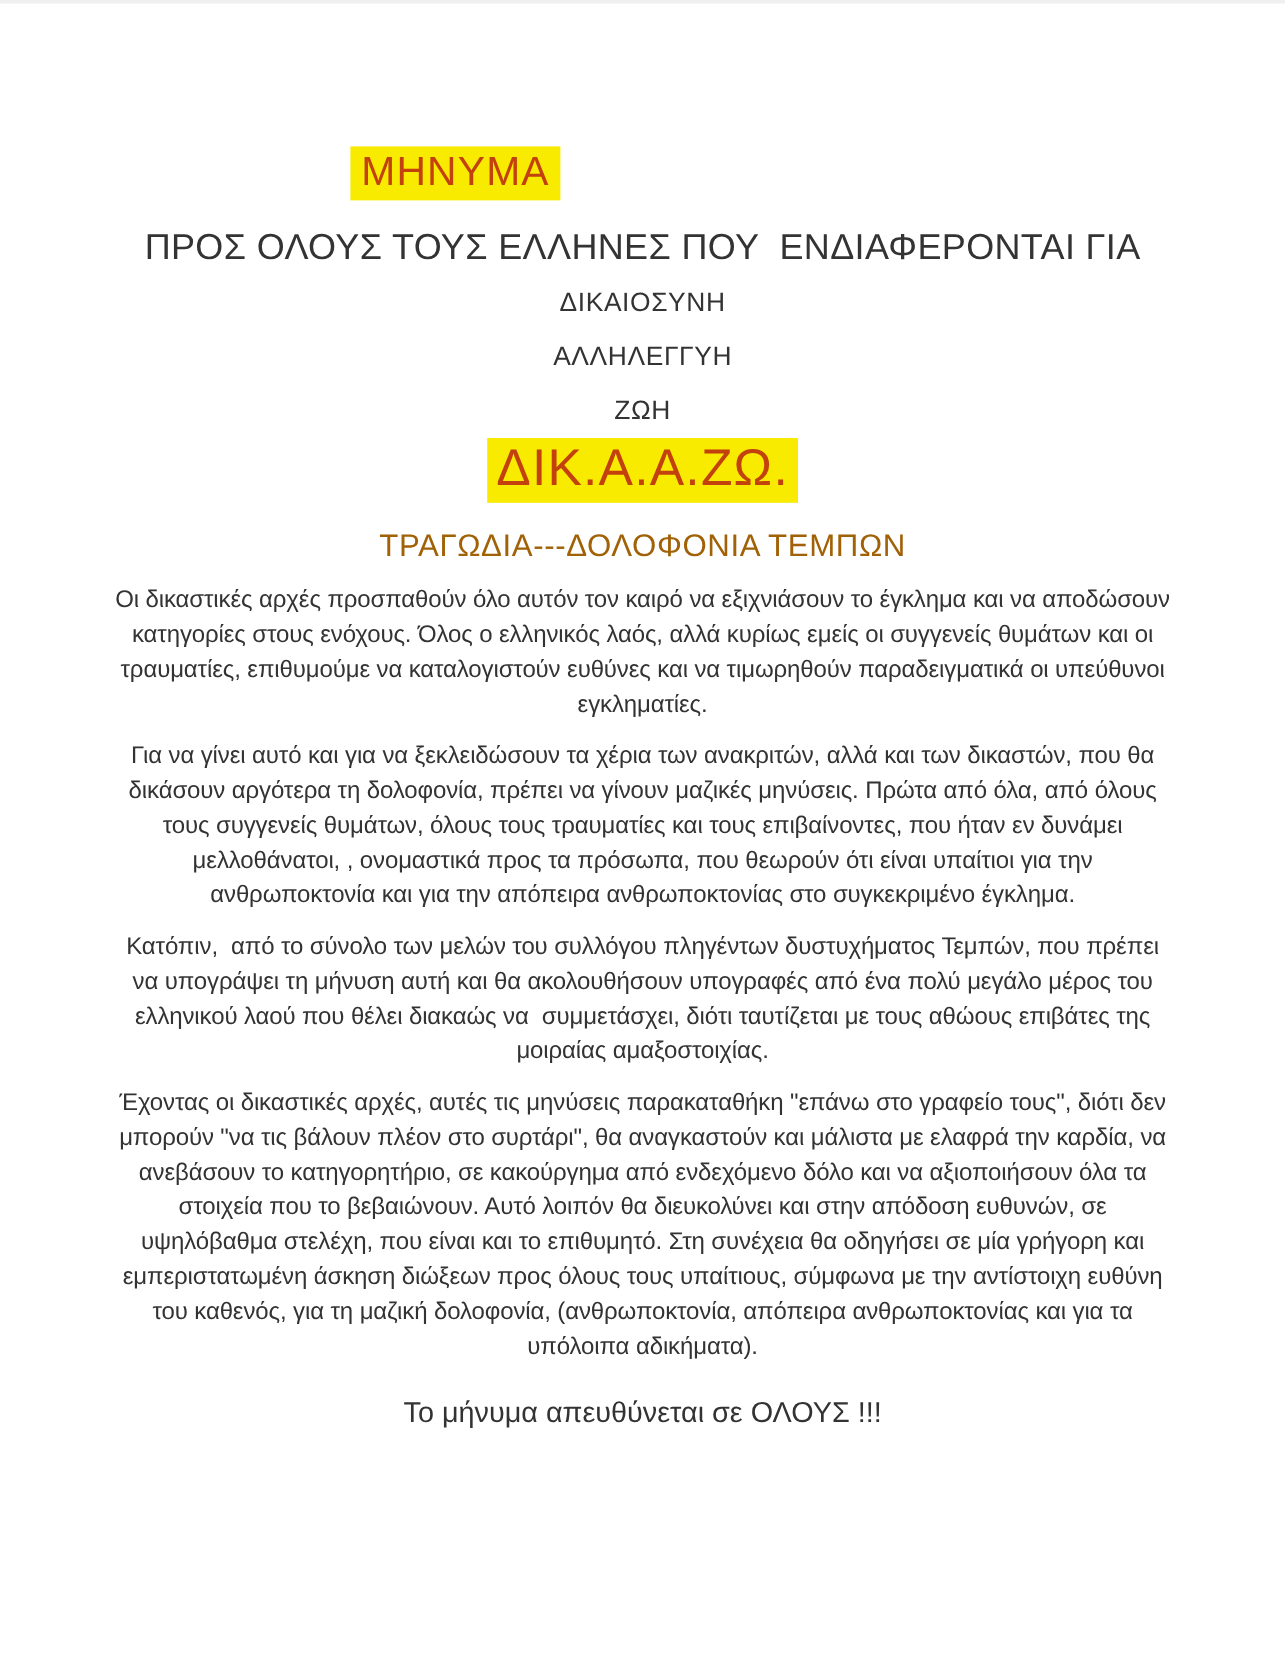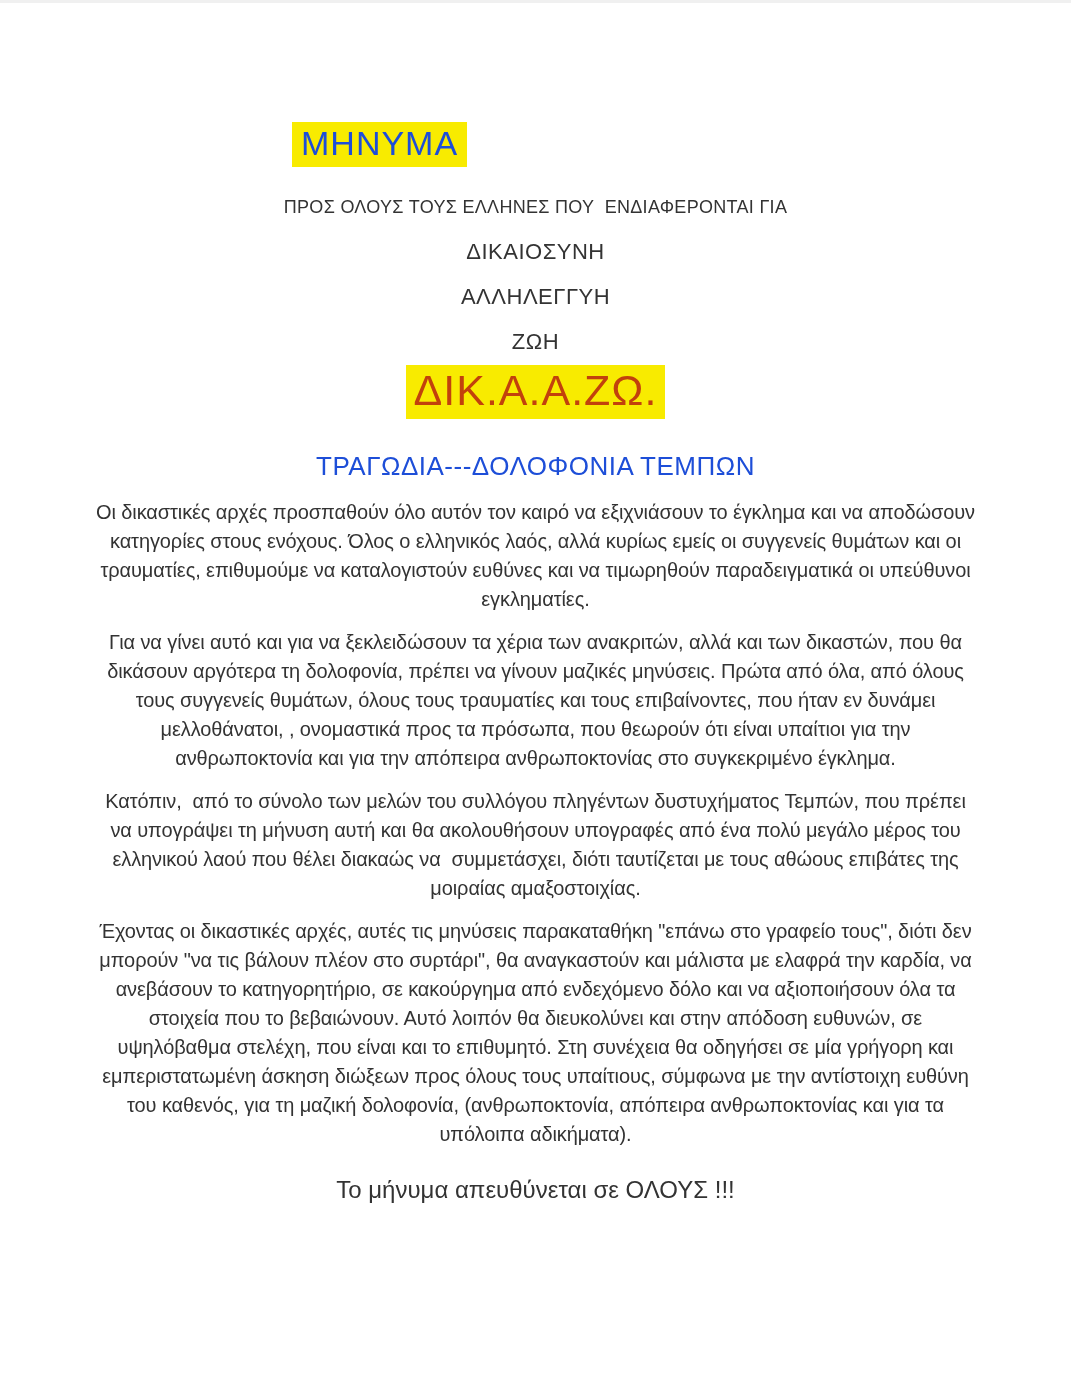--- a/index.html
+++ b/index.html
@@ -27,29 +27,29 @@
   .message-title-line {
     padding-top: 122px;
     text-align: left;
     margin-left: 292px;
   }
   .hl {
     background: #f8eb00;
     display: inline-block;
   }
   .hl-message {
-    color: #1d4ed8;
+    color: #c2410c;
     font-size: 34px;
     line-height: 1.1;
     padding: 3px 9px 5px;
     letter-spacing: 1px;
   }
   .address {
     margin-top: 26px;
-    font-size: 18px;
+    font-size: 30px;
     line-height: 28px;
     letter-spacing: 0.3px;
     white-space: pre-wrap;
   }
   .value-line {
     margin-top: 17px;
     font-size: 22px;
     line-height: 28px;
     letter-spacing: 0.5px;
   }
@@ -57,25 +57,25 @@
     margin-top: 9px;
   }
   .hl-acronym {
     color: #c2410c;
     font-size: 43px;
     line-height: 1.1;
     padding: 2px 8px 4px;
     letter-spacing: 1px;
   }
   .subject-title {
-    margin: 32px 0 0;
+    margin: 20px 0 0;
     font-size: 26px;
     font-weight: 400;
     letter-spacing: 0.5px;
-    color: #1d4ed8;
+    color: #a16207;
   }
   .body-text {
     width: 880px;
     margin: 0 auto;
   }
   .para {
     margin: 14px 0 0;
     font-size: 20px;
     line-height: 29px;
     letter-spacing: -0.1px;

